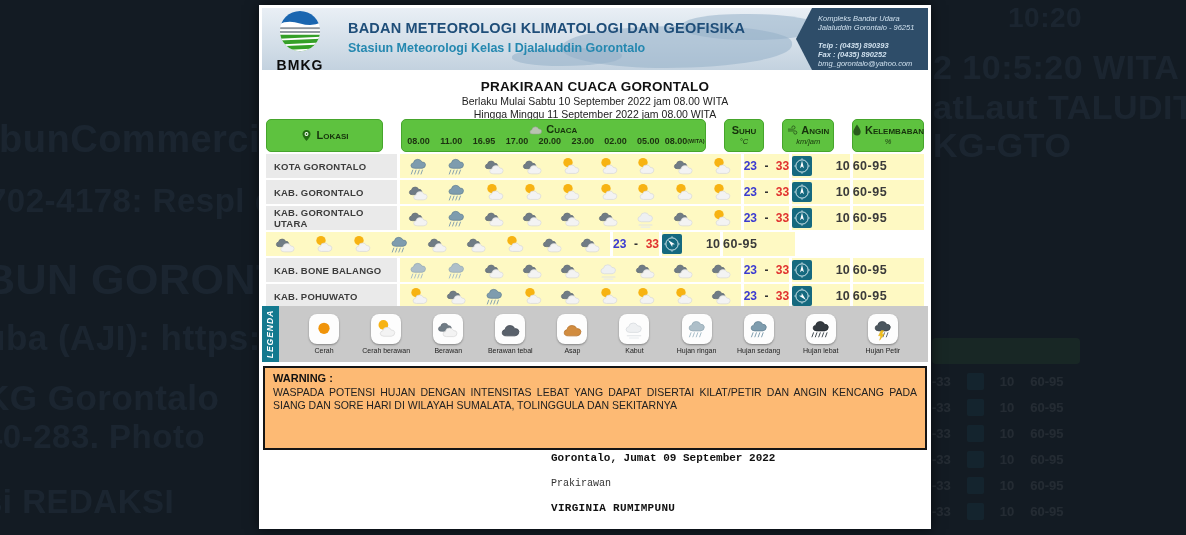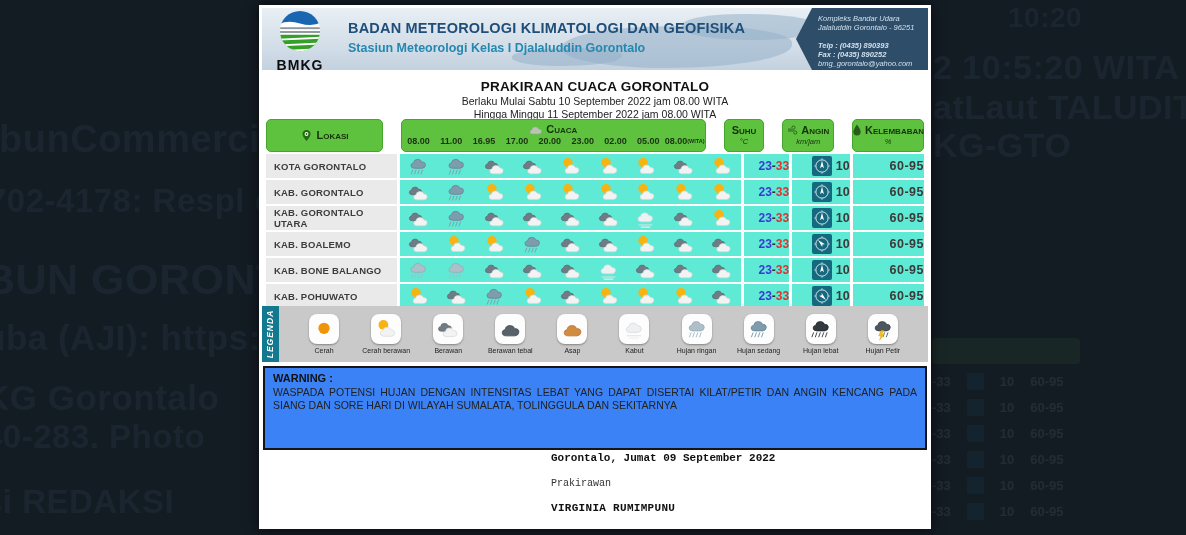--- a/index.html
+++ b/index.html
@@ -41,41 +41,41 @@
   .c-loc{width:132px;}
   .c-wx{width:344px;}
   .c-temp{width:46px;}
   .c-wind{width:58px;}
   .c-hum{width:72px;}
   .times{display:flex;width:100%;margin-top:1px;}
   .times span{flex:1;text-align:center;font-size:9px;font-weight:bold;color:#1c3110;}
   .times .wita{font-size:5.5px;vertical-align:top;}
   .body-rows{margin-top:2px;}
   .frow{display:flex;gap:3px;height:24px;margin-bottom:2px;align-items:stretch;}
-  .cell{display:flex;align-items:center;justify-content:flex-end;background:#5eead4;}
+  .cell{display:flex;align-items:center;justify-content:space-between;background:#fef9c3;}
   .cell.loc{width:132px;background:#eaeaea;justify-content:flex-start;padding-left:8px;font-size:9.5px;font-weight:bold;color:#3c3c3c;letter-spacing:.2px;}
   .cell.wx{width:344px;}
   .cell.wx .slot{flex:1;display:flex;align-items:center;justify-content:center;}
   .cell.temp{width:46px;font-size:12px;font-weight:bold;}
   .cell.temp .mn{color:#3b3bd1;} .cell.temp .dash{color:#333;} .cell.temp .mx{color:#e03230;}
   .cell.wind{width:58px;gap:4px;font-size:12.5px;color:#3a3a3a;font-weight:600;}
   .windbox{width:20px;height:20px;background:#15697f;border-radius:2px;display:flex;align-items:center;justify-content:center;}
   .cell.hum{width:72px;font-size:12.5px;color:#3a3a3a;font-weight:600;letter-spacing:.5px;}
 
   
   .legend{position:absolute;left:3px;right:3px;top:301px;height:56px;background:#c9c9c9;display:flex;}
   .leg-tab{width:17px;background:#13798f;color:#fff;display:flex;align-items:center;justify-content:center;}
   .leg-tab span{transform:rotate(-90deg);font-size:8.5px;font-style:italic;font-weight:bold;letter-spacing:1px;white-space:nowrap;}
   .leg-items{flex:1;display:flex;align-items:center;justify-content:space-evenly;padding:0 14px;}
   .leg-item{display:flex;flex-direction:column;align-items:center;width:62px;}
   .leg-chip{width:30px;height:30px;background:#fdfdfd;border-radius:8px;box-shadow:0 1px 2px rgba(0,0,0,.35);display:flex;align-items:center;justify-content:center;}
   .leg-lab{font-size:7px;color:#222;margin-top:3px;white-space:nowrap;}
 
   
-  .warnbox{position:absolute;left:4px;right:4px;top:361px;height:84px;border:2px solid #151515;background:#3b82f6;padding:4px 8px;}
+  .warnbox{position:absolute;left:4px;right:4px;top:361px;height:84px;border:2px solid #151515;background:#fdba74;padding:4px 8px;}
   .warn-title{font-weight:bold;font-size:11px;color:#111;}
   .warn-text{font-size:10.5px;color:#222;line-height:13px;margin-top:2px;text-align:justify;}
 
   
   .sig{position:absolute;right:40px;top:447px;width:340px;color:#111;font-family:Liberation Mono, monospace;}
   .sig-date{font-weight:bold;font-size:11px;}
   .sig-role{font-size:10px;margin-top:14px;color:#333;}
   .sig-name{font-weight:bold;font-size:11px;margin-top:13px;letter-spacing:.3px;}
   .sig-nip{font-size:14px;margin-top:20px;}
 </style>
@@ -569,21 +569,20 @@
                   <g transform="rotate(0,12,12)">
                     <path d="M12 4.5 L14.6 15 L12 12.8 L9.4 15 Z" fill="#ffffff"></path>
                   </g>
                 </svg>
               </span>
               <span>10</span>
             </div>
             <div class="cell hum">60-95</div>
           </div>
           <div class="frow">
-            <div class="cell loc">KAB. BOALEMO</div>
             <div class="cell wx">
               <span class="slot">
                 <svg width="23" height="23" viewBox="0 0 64 64">
                   <g transform="translate(4,10) scale(0.85)">
                     <path d="M13 33 Q3 33 3 25.5 Q3 19 10 17.8 Q11.5 8 22 8 Q30.5 8 33.5 15.5 Q42.5 14.8 43.5 22.5 Q43.5 32 34 33 Z" fill="#707c85" stroke="#5b656e" stroke-width="2" stroke-linejoin="round"></path>
                   </g>
                   <g transform="translate(16,22) scale(0.92)">
                     <path d="M13 33 Q3 33 3 25.5 Q3 19 10 17.8 Q11.5 8 22 8 Q30.5 8 33.5 15.5 Q42.5 14.8 43.5 22.5 Q43.5 32 34 33 Z" fill="#f3f3f3" stroke="#d7d7d7" stroke-width="2" stroke-linejoin="round"></path>
                   </g>
                 </svg>

